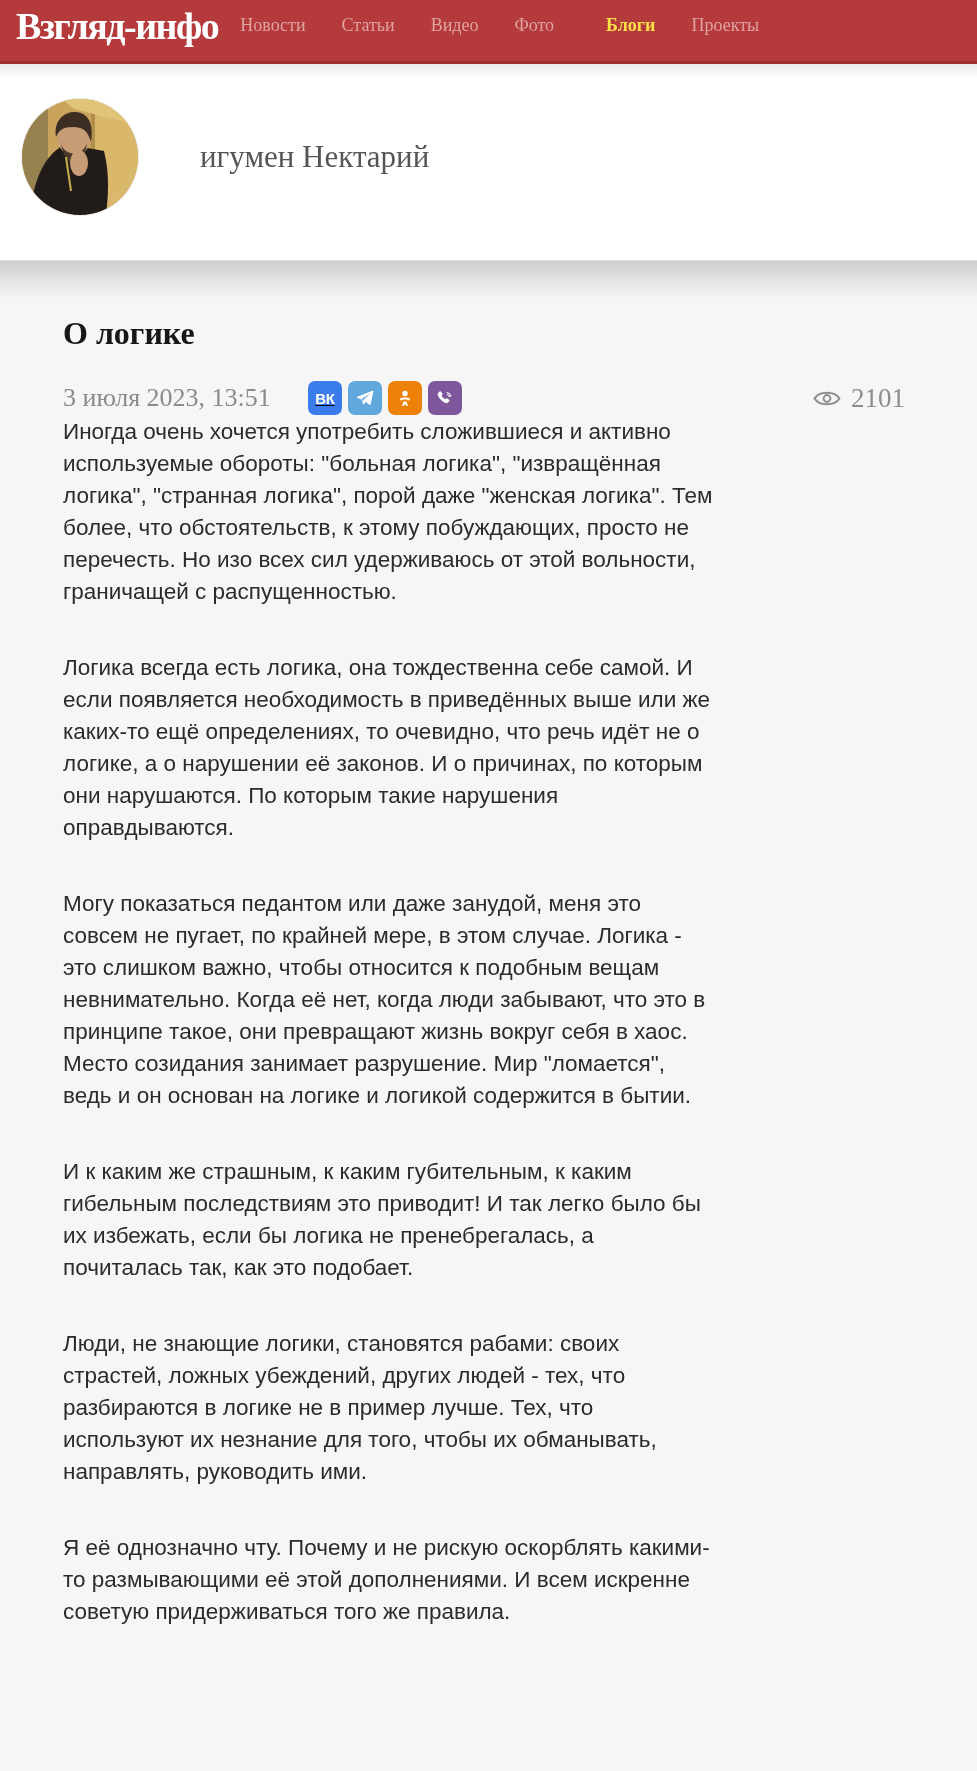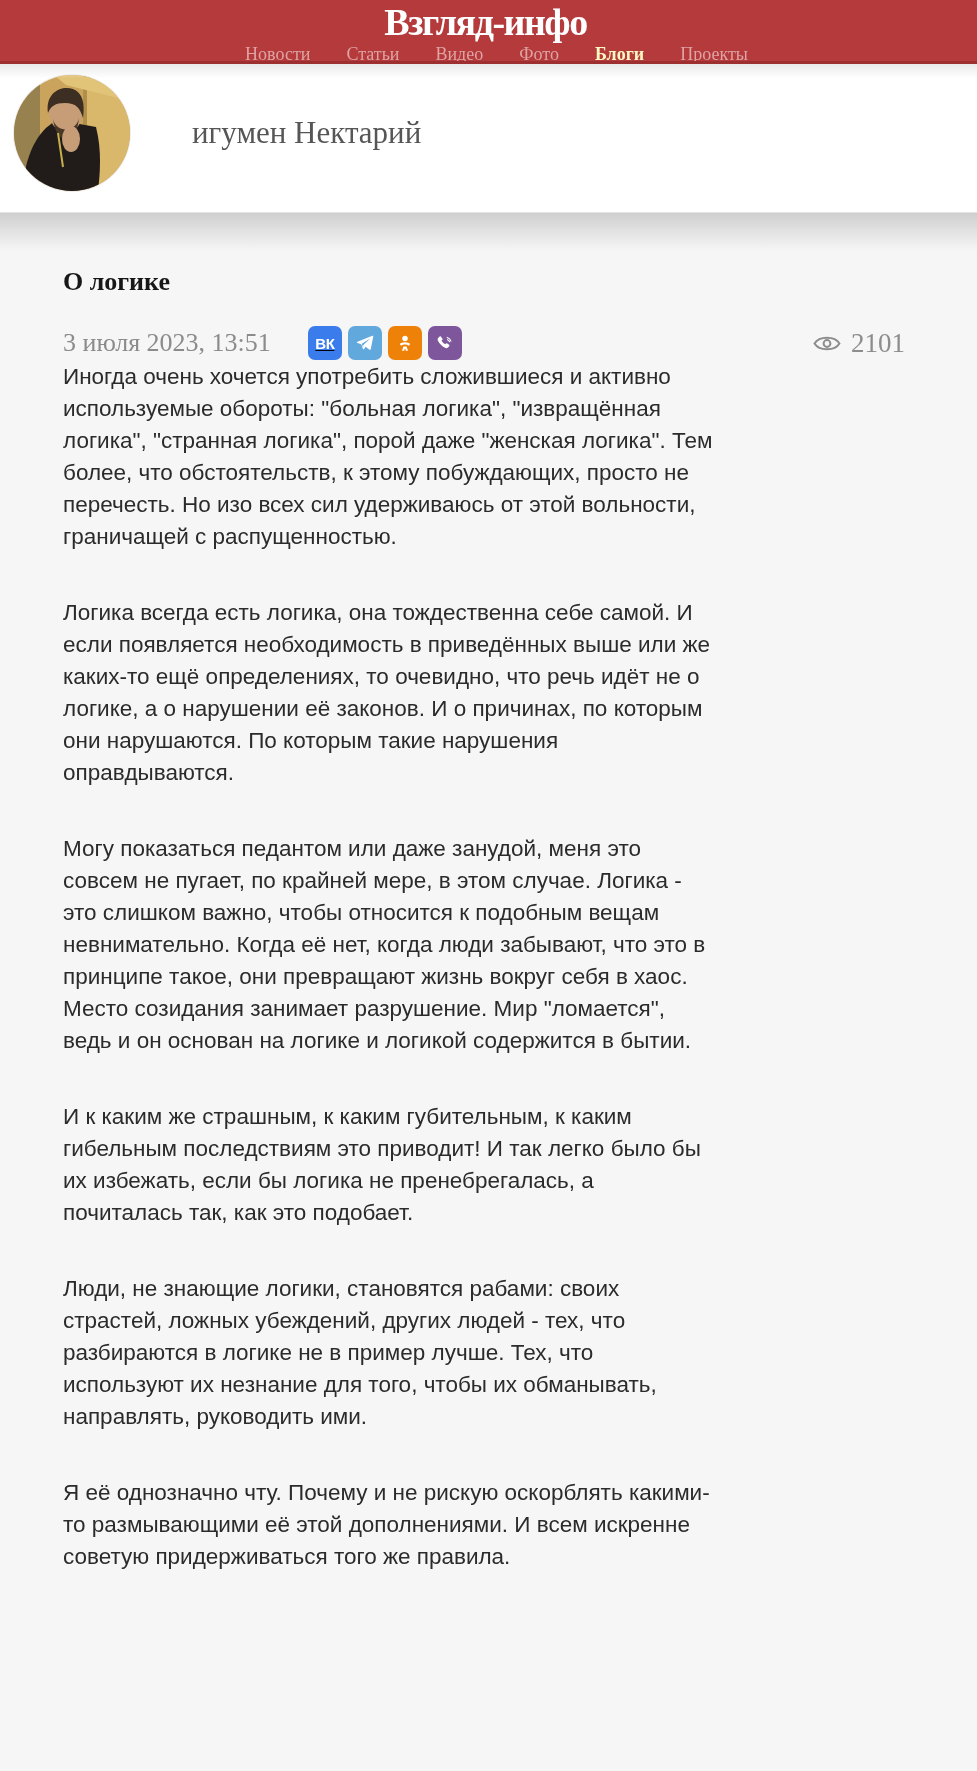--- a/index.html
+++ b/index.html
@@ -14,49 +14,48 @@
   
   .site-header {
     height:64px;
     background:#b43a3c;
     border-bottom:3px solid #9d2f31;
     display:flex;
     align-items:center;
     padding:0 0 10px 16px;
     overflow:hidden;
     white-space:nowrap;
-    flex-direction:column;
   }
   .logo {
     font-family:"Liberation Serif", serif;
     font-weight:bold;
     font-size:38px;
     letter-spacing:-1.5px;
     color:#ffffff;
     margin-right:22px;
     cursor:pointer;
   }
   .main-nav { display:flex; gap:36px; align-items:baseline; }
   .nav-item {
     font-family:"Liberation Serif", serif;
     font-size:18px;
     color:#dfa3a3;
     text-decoration:none;
     cursor:pointer;
   }
-  .nav-item.active { color:#fef9c3; font-weight:bold; }
+  .nav-item.active { color:#fde047; font-weight:bold;margin-left:16px; }
 
   
   .author-card {
-    height:149px;
+    height:197px;
     background:#ffffff;
     border-bottom:1px solid #e3e3e3;
     display:flex;
     align-items:center;
-    padding:0 0 10px 14px;
+    padding:0 0 10px 22px;
     position:relative;
   }
   .author-card::before {
     content:"";
     position:absolute; left:0; top:0; right:0; height:14px;
     background:linear-gradient(#e9e9e9, rgba(255,255,255,0));
     pointer-events:none;
   }
   .avatar {
     width:116px; height:116px;
@@ -85,21 +84,21 @@
   .content::before {
     content:"";
     position:absolute; left:0; top:0; right:0; height:38px;
     background:linear-gradient(rgba(0,0,0,.16), rgba(0,0,0,0));
     pointer-events:none;
   }
   .article-title {
     padding-top:54px;
     font-family:"Liberation Serif", serif;
     font-weight:bold;
-    font-size:26px;
+    font-size:32px;
     color:#171717;
   }
   .meta {
     margin-top:28px;
     display:flex;
     align-items:center;
     height:36px;
     justify-content:center;
   }
   .article-date {

